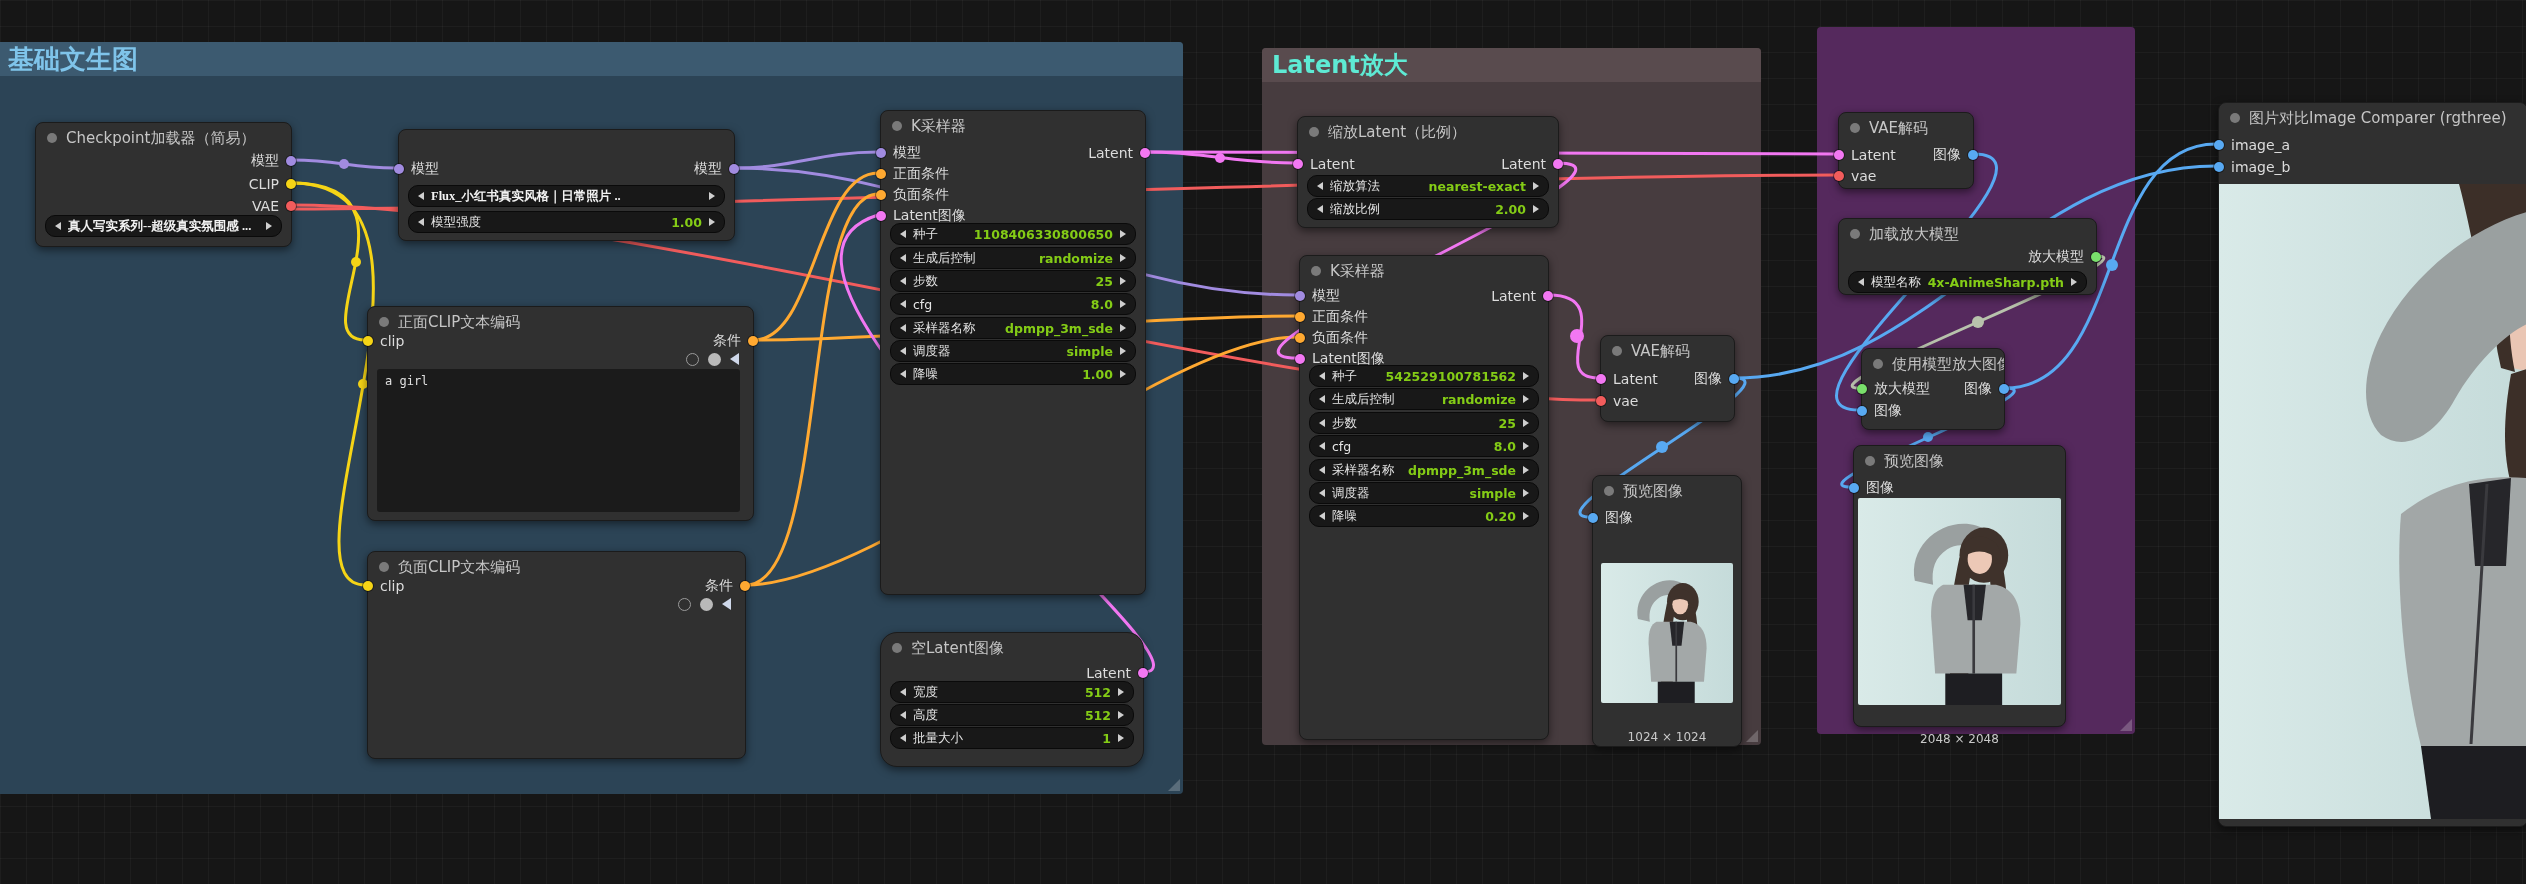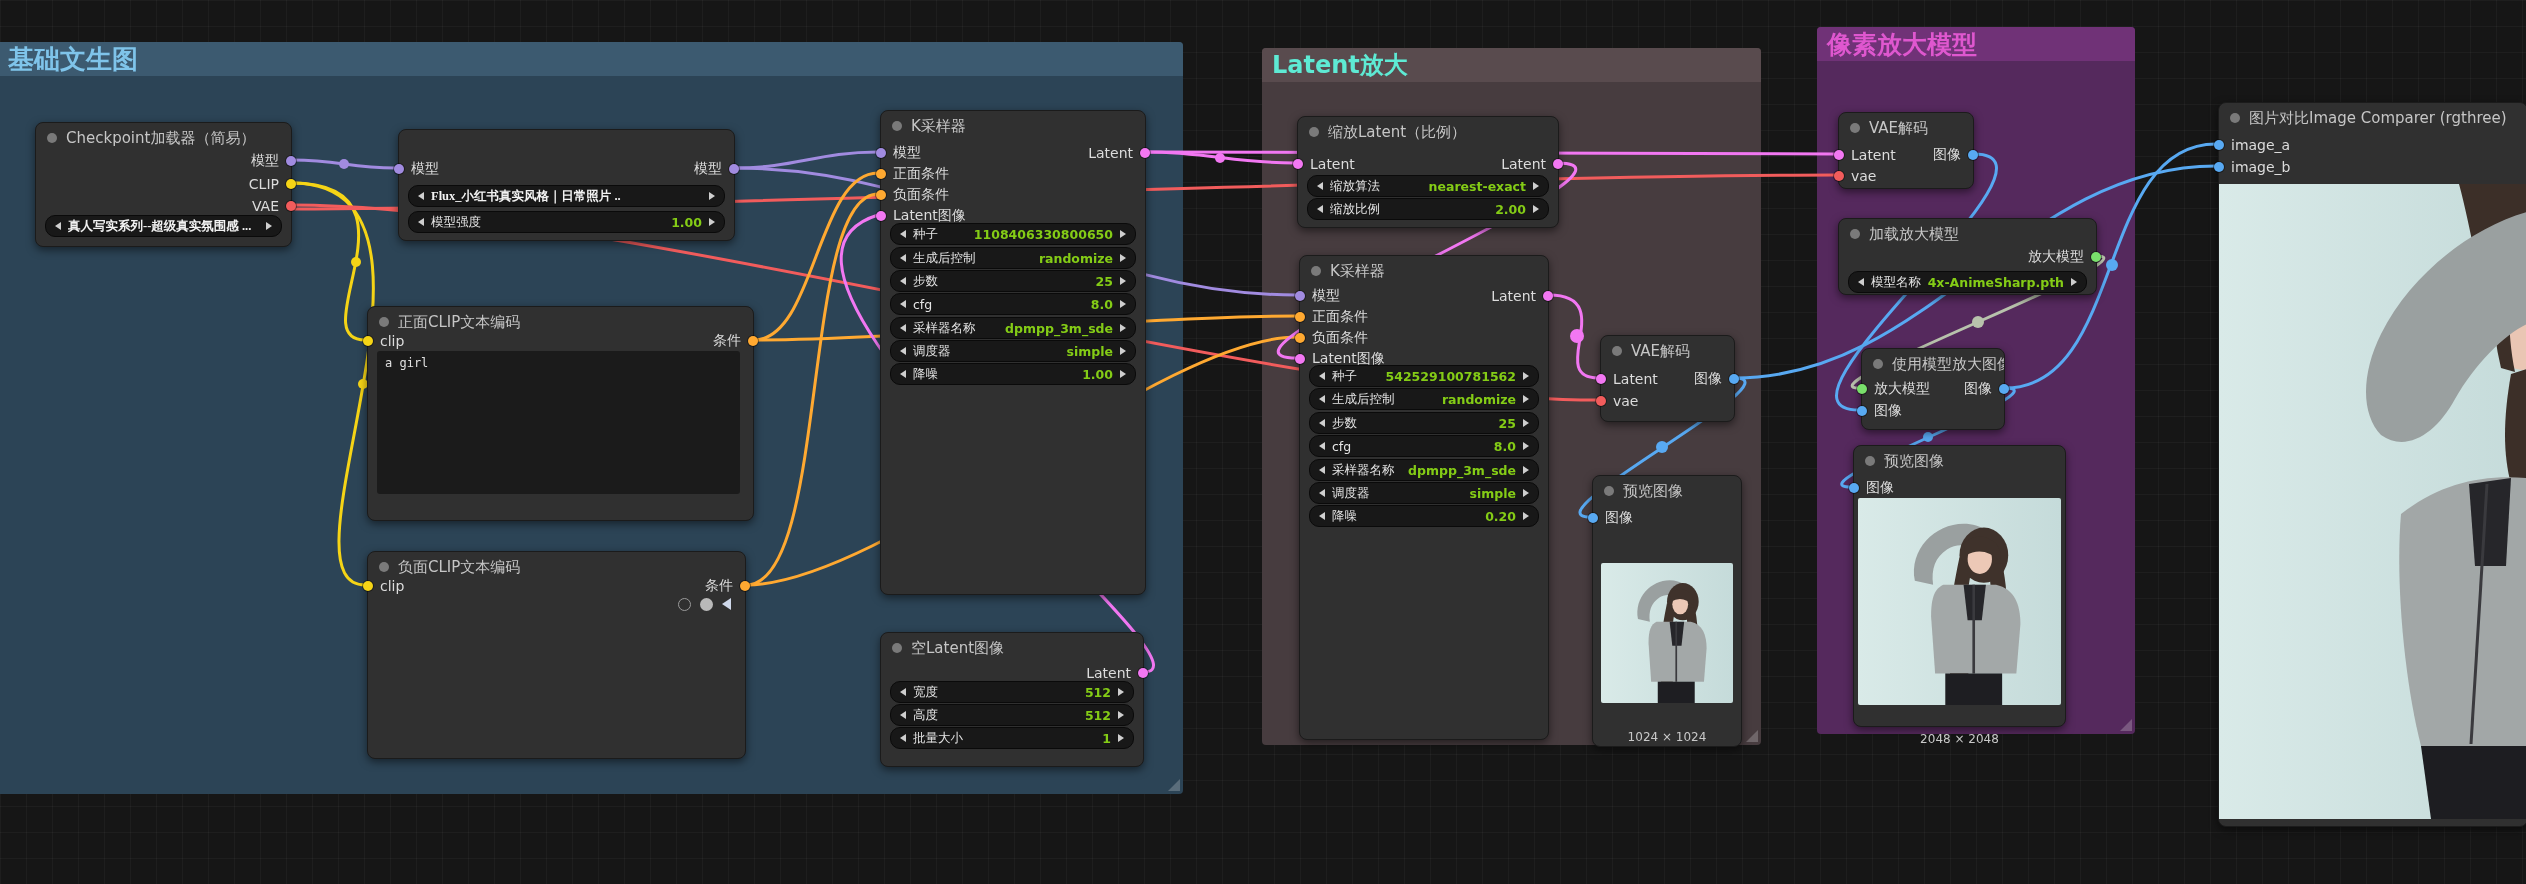--- a/index.html
+++ b/index.html
@@ -61,23 +61,20 @@
   </div>
 
   <div class="group" style="left:1262px;top:48px;width:499px;height:697px;background:#473c3f;">
     <div class="gheader" style="background:#594b4e;color:#5eead4;font-size:24px;">
       <span>Latent放大</span>
     </div>
     <div class="gresize"></div>
   </div>
 
   <div class="group" style="left:1817px;top:27px;width:318px;height:707px;background:#55295d;">
-    <div class="gheader" style="background:#703277;color:#DF57CF;font-size:25px;">
-      <span>像素放大模型</span>
-    </div>
     <div class="gresize"></div>
   </div>
 
   <svg id="wires" width="2526" height="884" viewBox="0 0 2526 884">
     <g fill="none" stroke-width="3" stroke-linecap="round">
       <path stroke="#A18BE0" d="M292,160 C340,160 348,168 396,168"></path>
       <path stroke="#A18BE0" d="M735,168 C795,168 818,152 878,152"></path>
       <path stroke="#A18BE0" d="M735,168 C955,168 1077,295 1297,295"></path>
       <path stroke="#F5D416" d="M292,183 C430,183 300,340 365,340"></path>
       <path stroke="#F5D416" d="M292,183 C480,183 270,585 365,585"></path>
@@ -193,21 +190,21 @@
     </div>
     <div class="prow out" style="top:26px">
       <span class="pdot pc-cond"></span>
       <span>条件</span>
     </div>
     <div class="ta-icons" style="top:46px;right:14px">
       <span class="ico-ring"></span>
       <span class="ico-globe"></span>
       <span class="ico-speaker"></span>
     </div>
-    <div class="textarea" style="left:9px;right:13px;top:44px;height:133px">a girl</div>
+    <div class="textarea" style="left:9px;right:13px;top:62px;height:133px">a girl</div>
   </div>
 
   <div class="node" style="left:367px;top:551px;width:377px;height:206px;">
     <div class="ntitle">
       <span class="ndot"></span>
       <span>负面CLIP文本编码</span>
     </div>
     <div class="prow in" style="top:26px">
       <span class="pdot pc-clip"></span>
       <span>clip</span>
@@ -285,21 +282,21 @@
       <span class="arr-r after-value"></span>
     </div>
     <div class="widget" style="top:252px">
       <span class="arr-l"></span>
       <span class="wlabel">降噪</span>
       <span class="wvalue">1.00</span>
       <span class="arr-r after-value"></span>
     </div>
   </div>
 
-  <div class="node" style="left:880px;top:632px;width:262px;height:133px;">
+  <div class="node" style="left:880px;top:632px;width:262px;height:133px;border-radius:17px;">
     <div class="ntitle">
       <span class="ndot"></span>
       <span>空Latent图像</span>
     </div>
     <div class="prow out" style="top:32px">
       <span class="pdot pc-latent"></span>
       <span>Latent</span>
     </div>
     <div class="widget" style="top:48px">
       <span class="arr-l"></span>

